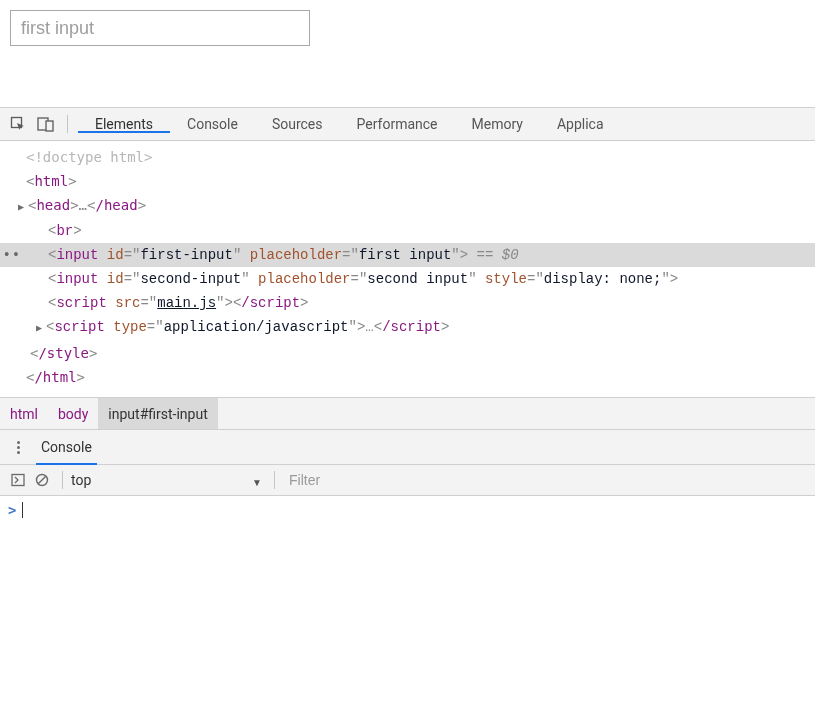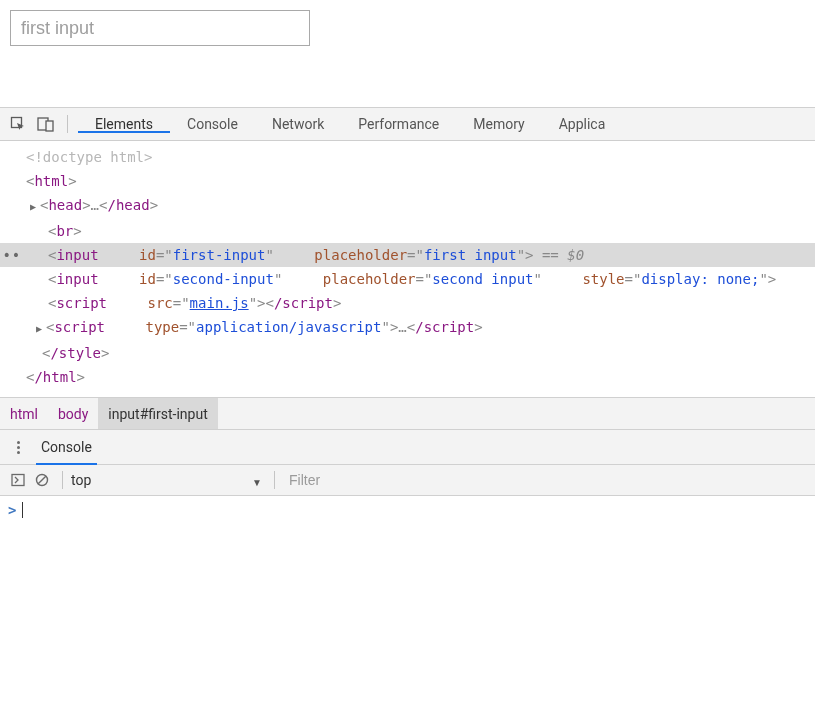--- a/index.html
+++ b/index.html
@@ -84,36 +84,36 @@
       font-size: 14px;
       line-height: 24px;
       padding: 4px 0 8px 0;
       color: #222;
       white-space: nowrap;
     }
     .dom-line {
       padding-left: 14px;
     }
     .indent1 { padding-left: 26px; }
-    .indent2 { padding-left: 30px; margin-left: 12px; }
-    .indent3 { padding-left: 48px; }
+    .indent2 { padding-left: 30px; }
+    .indent3 { padding-left: 48px; font-family: Liberation Mono, monospace; }
     .dom-line.selected {
       background: #dadada;
       position: relative;
     }
     .sel-dots {
       position: absolute;
       left: -7px;
       color: #6a6a6a;
       letter-spacing: 1px;
     }
     .tok-punc { color: #898989; }
     .tok-tag { color: #8a1882; }
-    .tok-attr { color: #a0522d; margin-left: 32px; }
-    .tok-val { color: #1d4ed8; }
+    .tok-attr { color: #a0522d; }
+    .tok-val { color: #0f172a; }
     .tok-eqzero { color: #888; font-style: italic; }
     .tok-doctype { color: #b7b7b7; }
     .tok-link { text-decoration: underline; }
     .disclosure {
       display: inline-block;
       width: 10px;
       margin-left: -12px;
       color: #6d6d6d;
       font-size: 10px;
     }
@@ -253,21 +253,21 @@
     <div class="dt-icon-btn">
       <svg width="18" height="16" viewBox="0 0 18 16">
           <rect x="1" y="2" width="10" height="12" fill="none" stroke="#5a5a5a" stroke-width="1.3"></rect>
           <rect x="9" y="5" width="7" height="10" fill="#f3f3f3" stroke="#5a5a5a" stroke-width="1.3"></rect>
         </svg>
     </div>
     <div class="dt-divider"></div>
     <div class="dt-tabs">
       <div class="dt-tab active">Elements</div>
       <div class="dt-tab">Console</div>
-      <div class="dt-tab">Network</div>
+      <div class="dt-tab">Sources</div>
       <div class="dt-tab">Performance</div>
       <div class="dt-tab">Memory</div>
       <div class="dt-tab">Applica</div>
     </div>
   </div>
 
   <div class="dom-tree">
     <div class="dom-line indent1"><span class="tok-doctype">&lt;!doctype html&gt;</span></div>
     <div class="dom-line indent1"><span class="tok-punc">&lt;</span><span class="tok-tag">html</span><span class="tok-punc">&gt;</span></div>
     <div class="dom-line indent2"><span class="disclosure">▶</span><span class="tok-punc">&lt;</span><span class="tok-tag">head</span><span class="tok-punc">&gt;</span><span class="tok-punc">…</span><span class="tok-punc">&lt;</span><span class="tok-tag">/head</span><span class="tok-punc">&gt;</span></div>

